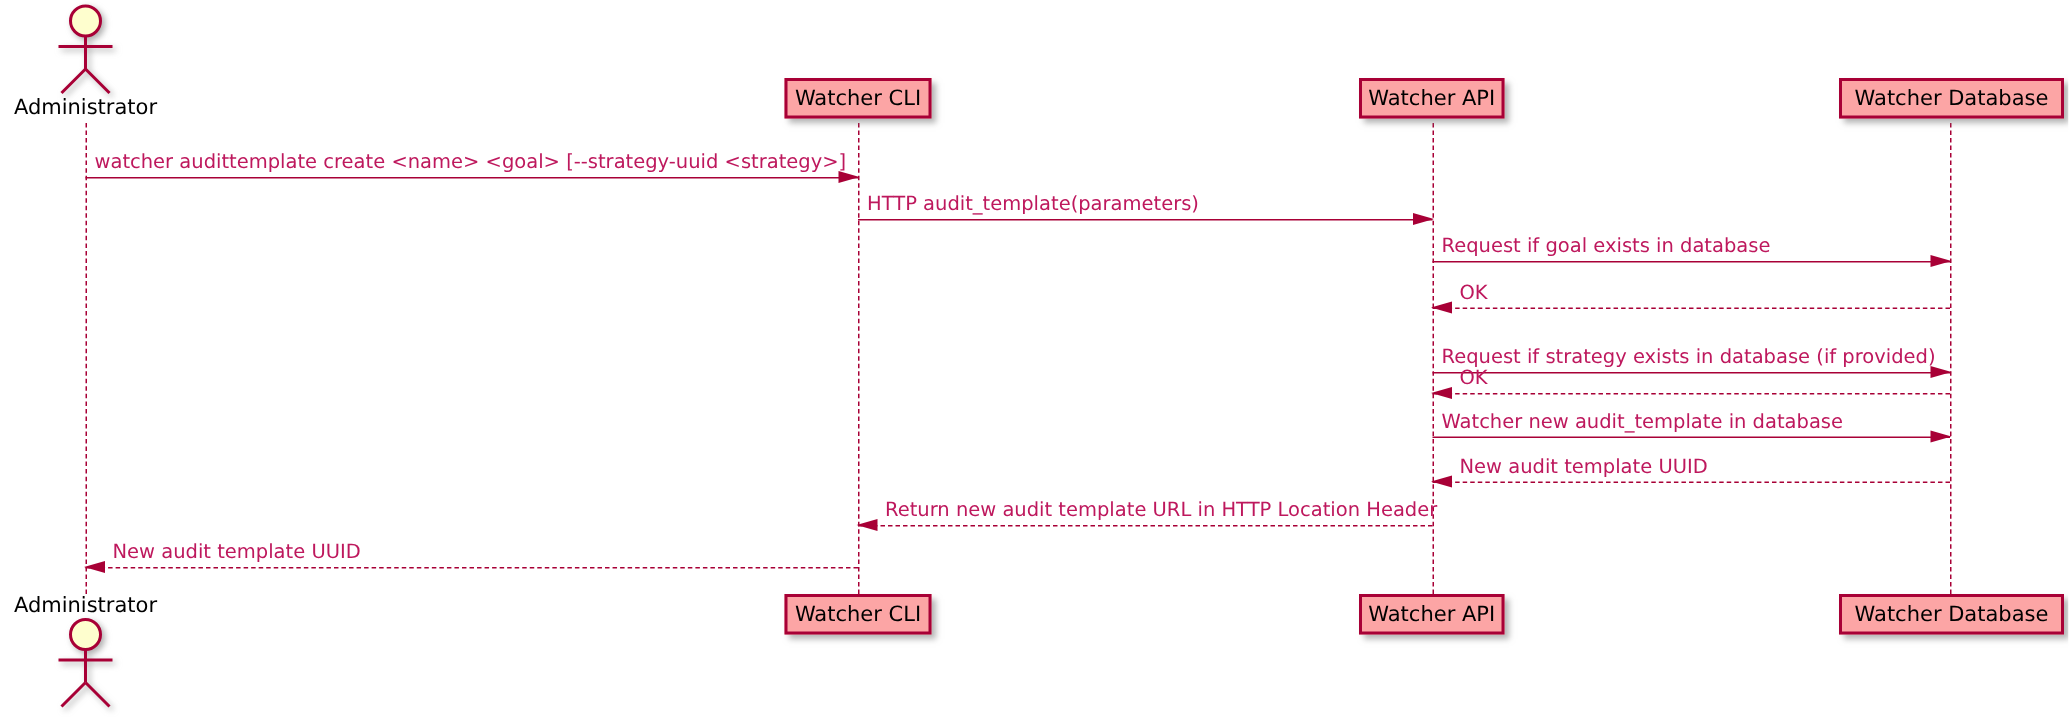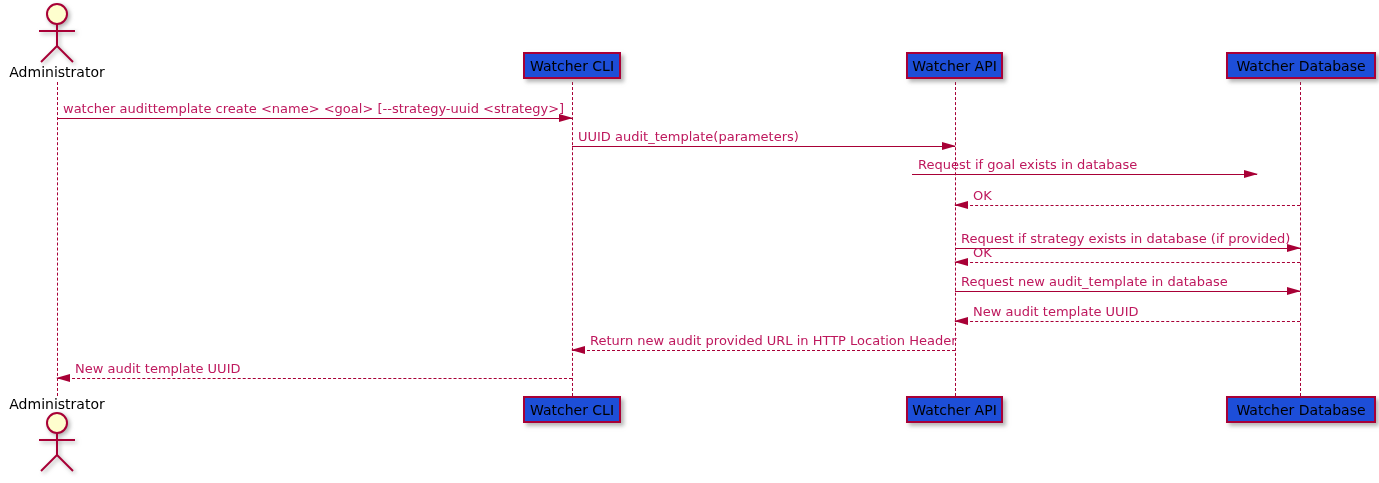--- a/index.html
+++ b/index.html
@@ -5,21 +5,21 @@
   * { margin:0; padding:0; box-sizing:border-box; }
   body { background:#fff; font-family:"DejaVu Sans", sans-serif; }
   .diagram {
     position:relative; width:1379px; height:483px; background:#FFFFFF; overflow:hidden;
   }
   .lifeline {
     position:absolute; top:82px; height:314px; width:0;
     border-left:1px dashed #A80036;
   }
   .pbox {
-    position:absolute; height:27px; background:#1d4ed8;
+    position:absolute; height:27px; background:#fca5a5;
     border:2px solid #A80036; color:#000;
     display:flex; align-items:center; justify-content:center;
     font-size:14px; white-space:nowrap;
     box-shadow:3px 3px 4px rgba(120,120,120,0.55);
   }
   .actor-svg { position:absolute; filter:drop-shadow(2px 2px 2px rgba(120,120,120,0.6)); }
   .actor-label {
     position:absolute; width:140px; text-align:center;
     font-size:14px; color:#000; white-space:nowrap;
   }
@@ -65,26 +65,26 @@
   <div class="pbox" style="left:906px; top:52px; width:97px">Watcher API</div>
   <div class="pbox" style="left:1226px; top:52px; width:150px">Watcher Database</div>
 
   <div class="message" style="left:57px; top:101px; width:515px">
     <div class="msg-label">watcher audittemplate create &lt;name&gt; &lt;goal&gt; [--strategy-uuid &lt;strategy&gt;]</div>
     <div class="msg-line solid"></div>
     <div class="head-right"></div>
   </div>
 
   <div class="message" style="left:572px; top:129px; width:383px">
-    <div class="msg-label">UUID audit_template(parameters)</div>
+    <div class="msg-label">HTTP audit_template(parameters)</div>
     <div class="msg-line solid"></div>
     <div class="head-right"></div>
   </div>
 
-  <div class="message" style="left:912px; top:157px; width:345px">
+  <div class="message" style="left:955px; top:157px; width:345px">
     <div class="msg-label">Request if goal exists in database</div>
     <div class="msg-line solid"></div>
     <div class="head-right"></div>
   </div>
 
   <div class="message" style="left:955px; top:188px; width:345px">
     <div class="msg-label indent">OK</div>
     <div class="msg-line dashed"></div>
     <div class="head-left"></div>
   </div>
@@ -95,33 +95,33 @@
     <div class="head-right"></div>
   </div>
 
   <div class="message" style="left:955px; top:245px; width:345px">
     <div class="msg-label indent">OK</div>
     <div class="msg-line dashed"></div>
     <div class="head-left"></div>
   </div>
 
   <div class="message" style="left:955px; top:274px; width:345px">
-    <div class="msg-label">Request new audit_template in database</div>
+    <div class="msg-label">Watcher new audit_template in database</div>
     <div class="msg-line solid"></div>
     <div class="head-right"></div>
   </div>
 
   <div class="message" style="left:955px; top:304px; width:345px">
     <div class="msg-label indent">New audit template UUID</div>
     <div class="msg-line dashed"></div>
     <div class="head-left"></div>
   </div>
 
   <div class="message" style="left:572px; top:333px; width:383px">
-    <div class="msg-label indent">Return new audit provided URL in HTTP Location Header</div>
+    <div class="msg-label indent">Return new audit template URL in HTTP Location Header</div>
     <div class="msg-line dashed"></div>
     <div class="head-left"></div>
   </div>
 
   <div class="message" style="left:57px; top:361px; width:515px">
     <div class="msg-label indent">New audit template UUID</div>
     <div class="msg-line dashed"></div>
     <div class="head-left"></div>
   </div>
 

